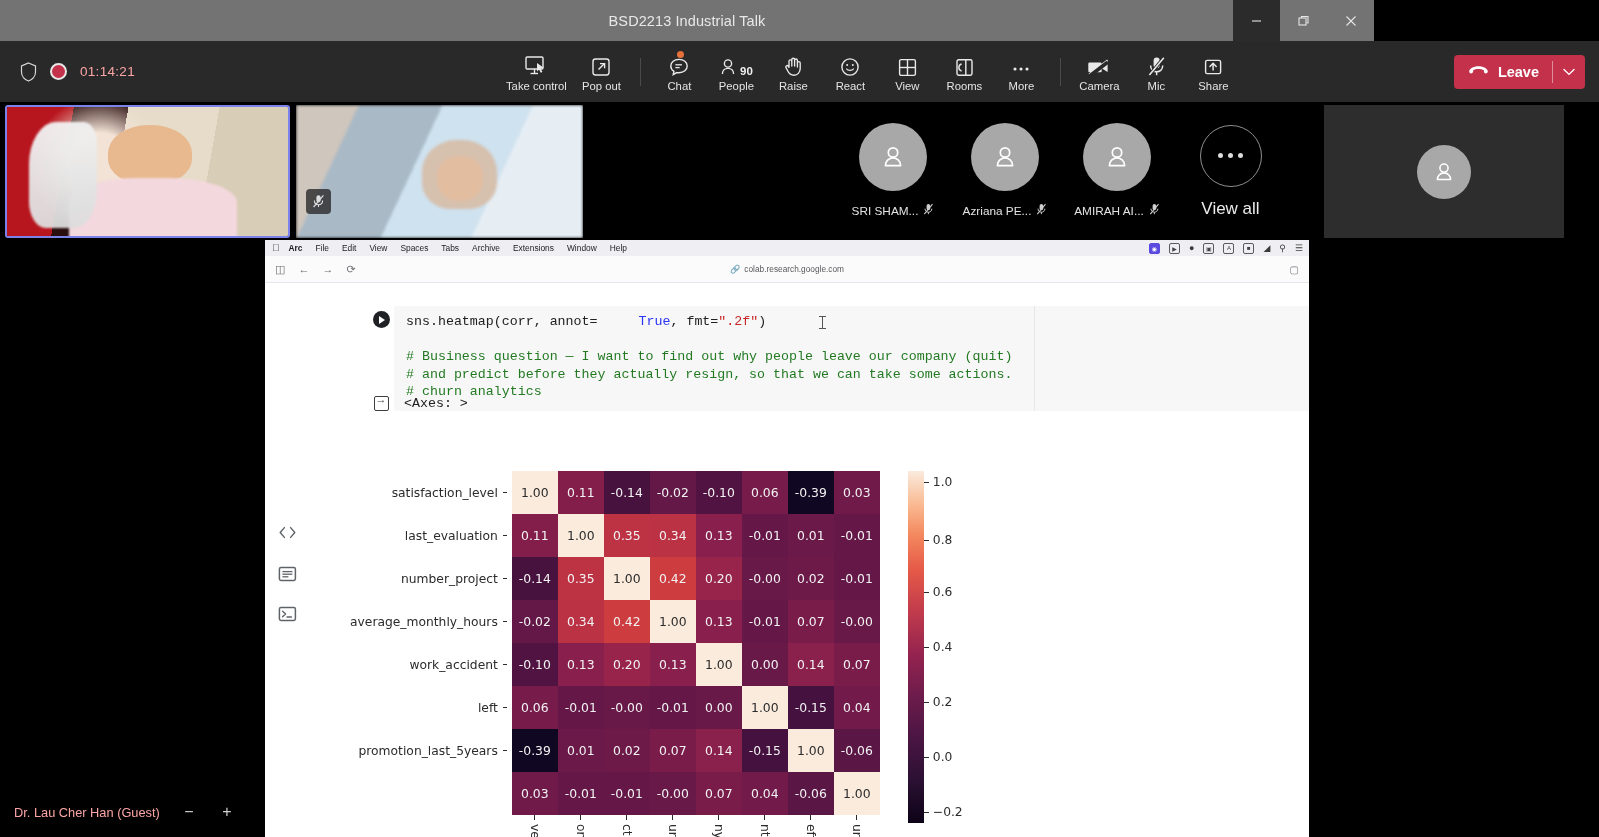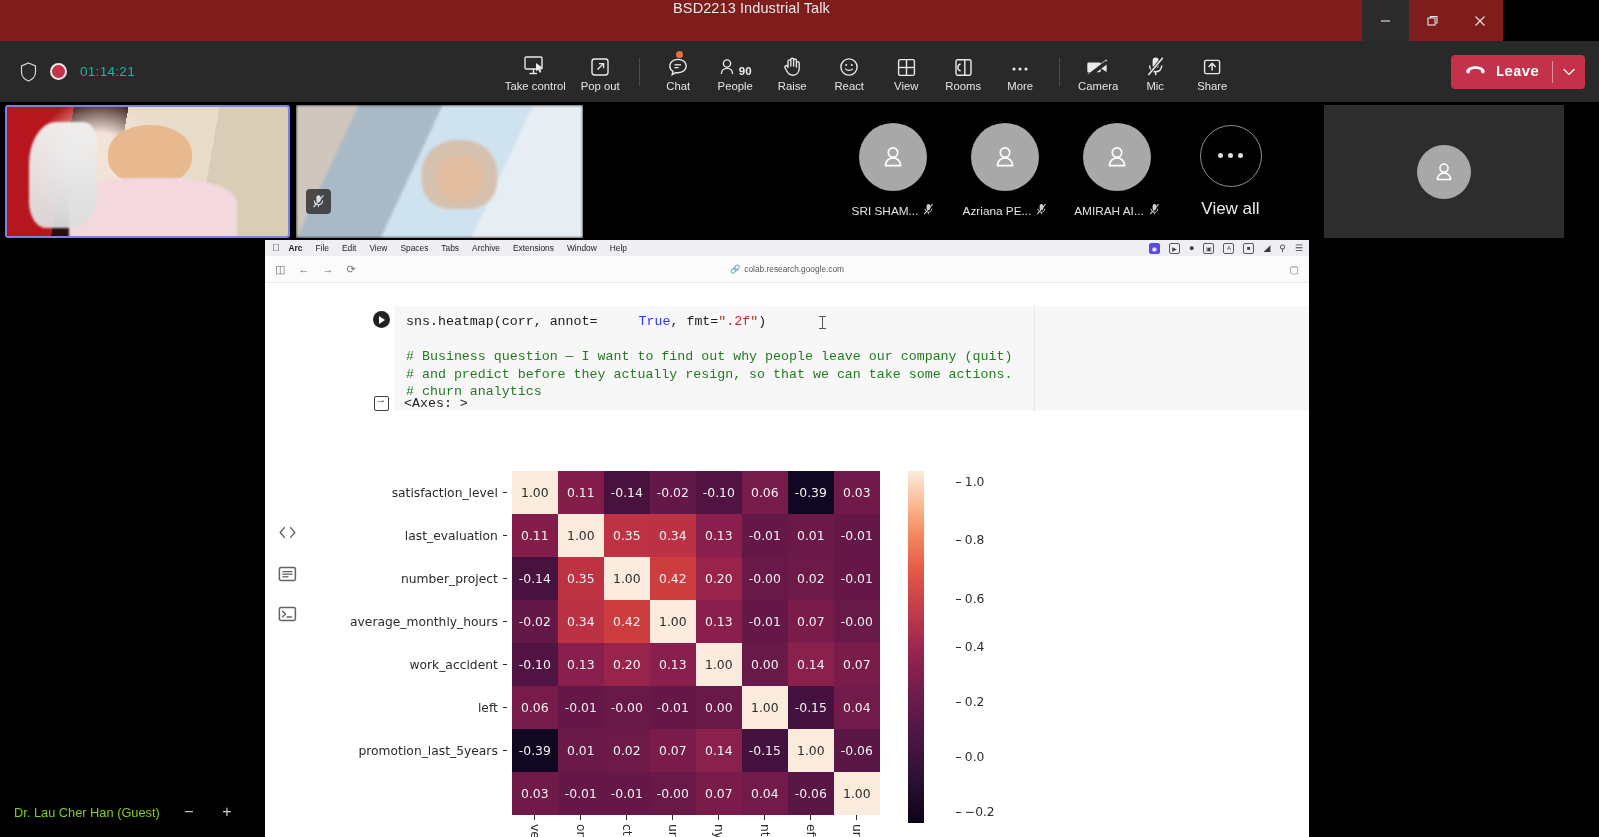--- a/index.html
+++ b/index.html
@@ -6,40 +6,40 @@
   html, body {
     width: 1599px; height: 837px;
     background: #000;
     font-family: "Liberation Sans", sans-serif;
     overflow: hidden;
   }
   .app { position: relative; width: 1599px; height: 837px; background: #000; }
 
   
   .titlebar {
-    position: absolute; top: 0; left: 0; width: 1503px; height: 41px;
-    background: #7f1d1d; display: flex; align-items: flex-start; justify-content: center;
+    position: absolute; top: 0; left: 0; width: 1374px; height: 41px;
+    background: #737373; display: flex; align-items: center; justify-content: center;
   }
   .titlebar .title { color: #e8e8e8; font-size: 14.5px; letter-spacing: .1px; }
   .wincontrols { position: absolute; right: 0; top: 0; height: 41px; display: flex; }
   .wc { width: 47px; height: 41px; display: flex; align-items: center; justify-content: center;
         color: #e6e6e6; }
   .wc.hover { background: #2b2b2b; }
   .wc svg { display: block; }
 
   
   .cmdbar {
     position: absolute; top: 41px; left: 0; width: 1599px; height: 61px;
     background: #292929; display: flex; align-items: center;
   }
   .cmd-left { display: flex; align-items: center; gap: 13px; padding-left: 20px; width: 300px; }
   .shield { width: 17px; height: 20px; }
   .recdot { width: 17px; height: 17px; border-radius: 50%; background: #c4314b;
             border: 2px solid #e8e8e8; box-sizing: border-box; }
-  .rectime { color: #14b8a6; font-size: 13.5px; letter-spacing: .3px; }
+  .rectime { color: #fca5a5; font-size: 13.5px; letter-spacing: .3px; }
 
   .cmd-center { flex: 1; display: flex; align-items: center; justify-content: center; gap: 0px; }
   .cbtn {
     display: flex; flex-direction: column; align-items: center; justify-content: center;
     min-width: 57px; padding: 2px 6px 1px; position: relative; cursor: default;
   }
   .cbtn .ico { height: 25px; display: flex; align-items: flex-end; justify-content: center;
                color: #e9e9e9; position: relative; }
   .cbtn .lbl { color: #e4e4e4; font-size: 11.3px; margin-top: 3px; white-space: nowrap; }
   .cbtn.wide { min-width: 70px; }
@@ -47,21 +47,21 @@
   .badge-dot { position: absolute; top: -1px; right: 6px; width: 7px; height: 7px;
                border-radius: 50%; background: #e8703a; }
   .cnt { font-size: 11.5px; font-weight: bold; color: #efefef; margin-left: 1px; }
 
   .cmd-right { display: flex; align-items: center; padding-right: 14px; }
   .leave {
     display: flex; align-items: center; background: #c4314b; border-radius: 4px;
     height: 34px; margin-left: 12px; overflow: hidden;
   }
   .leave .main { display: flex; align-items: center; gap: 9px; padding: 0 13px 0 14px; }
-  .leave .main span { color: #fff; font-size: 14.5px; font-weight: 600; font-family: Liberation Mono, monospace; }
+  .leave .main span { color: #fff; font-size: 14.5px; font-weight: 600; }
   .leave .sep { width: 1px; height: 22px; background: rgba(255,255,255,.45); }
   .leave .caret { padding: 0 10px; display: flex; align-items: center; color: #fff; }
 
   
   .strip { position: absolute; top: 102px; left: 0; width: 1599px; height: 138px; background: #000; }
   .vtile { position: absolute; top: 3px; height: 133px; overflow: hidden; }
   .vtile.t1 { left: 5px; width: 285px; border: 2px solid #7b83eb; border-radius: 3px; }
   .vtile.t2 { left: 296px; width: 287px; }
   .vid-a { width: 100%; height: 100%; background:
       radial-gradient(circle at 33% 45%, #f3e3d6 0 16%, rgba(243,227,214,0) 34%),
@@ -175,30 +175,30 @@
   .xtick { display:flex; flex-direction:column; align-items:center; }
   .xtick .dash { width:1px; height:5px; background:#2b2b2b; }
   .xtick .txt { writing-mode: vertical-rl; font-family:"DejaVu Sans", sans-serif;
                 font-size: 12.3px; color: #2b2b2b; margin-top: 4px; white-space: nowrap; }
 
   .cbar-wrap { margin-left: 28px; display: flex; }
   .cbar { width: 16px; height: 352px;
     background: linear-gradient(to top,
       #0d0317 0%, #2b1033 12%, #4a1542 24%, #6d1c4c 36%, #95234f 48%,
       #c13b4c 60%, #e55a48 72%, #f4895f 82%, #fab78f 90%, #faebdd 100%); }
-  .cbar-ticks { position: relative; width: 46px; height: 352px; margin-left: 32px; }
+  .cbar-ticks { position: relative; width: 46px; height: 352px; }
   .cbar-ticks .t { position:absolute; left:0; display:flex; align-items:center; gap:4px;
                    transform: translateY(-50%); font-family:"DejaVu Sans", sans-serif;
                    font-size: 12.3px; color:#2b2b2b; }
   .cbar-ticks .t .dash { width:5px; height:1px; background:#2b2b2b; }
 
   
   .bottomname { position: absolute; left: 14px; bottom: 16px; display:flex; align-items:center;
                 gap: 20px; }
-  .bottomname .nm { color:#84cc16; font-size: 12.8px; }
+  .bottomname .nm { color:#fca5a5; font-size: 12.8px; }
   .zoomctl { color:#cfcfcf; font-size: 16px; width: 18px; text-align:center; }
 </style>
 </head>
 <body>
 
 <div class="app">
 
   <div class="titlebar">
     <div class="title">BSD2213 Industrial Talk</div>
     <div class="wincontrols">
@@ -717,21 +717,21 @@
               <div class="cbar"></div>
               <div class="cbar-ticks" id="cbar-ticks">
                   <div class="t" style="top: 11px;">
                     <span class="dash"></span>
                     <span>1.0</span>
                   </div>
                   <div class="t" style="top: 69px;">
                     <span class="dash"></span>
                     <span>0.8</span>
                   </div>
-                  <div class="t" style="top: 128px;">
+                  <div class="t" style="top: 121px;">
                     <span class="dash"></span>
                     <span>0.6</span>
                   </div>
                   <div class="t" style="top: 176px;">
                     <span class="dash"></span>
                     <span>0.4</span>
                   </div>
                   <div class="t" style="top: 231px; text-align: right;">
                     <span class="dash"></span>
                     <span>0.2</span>

